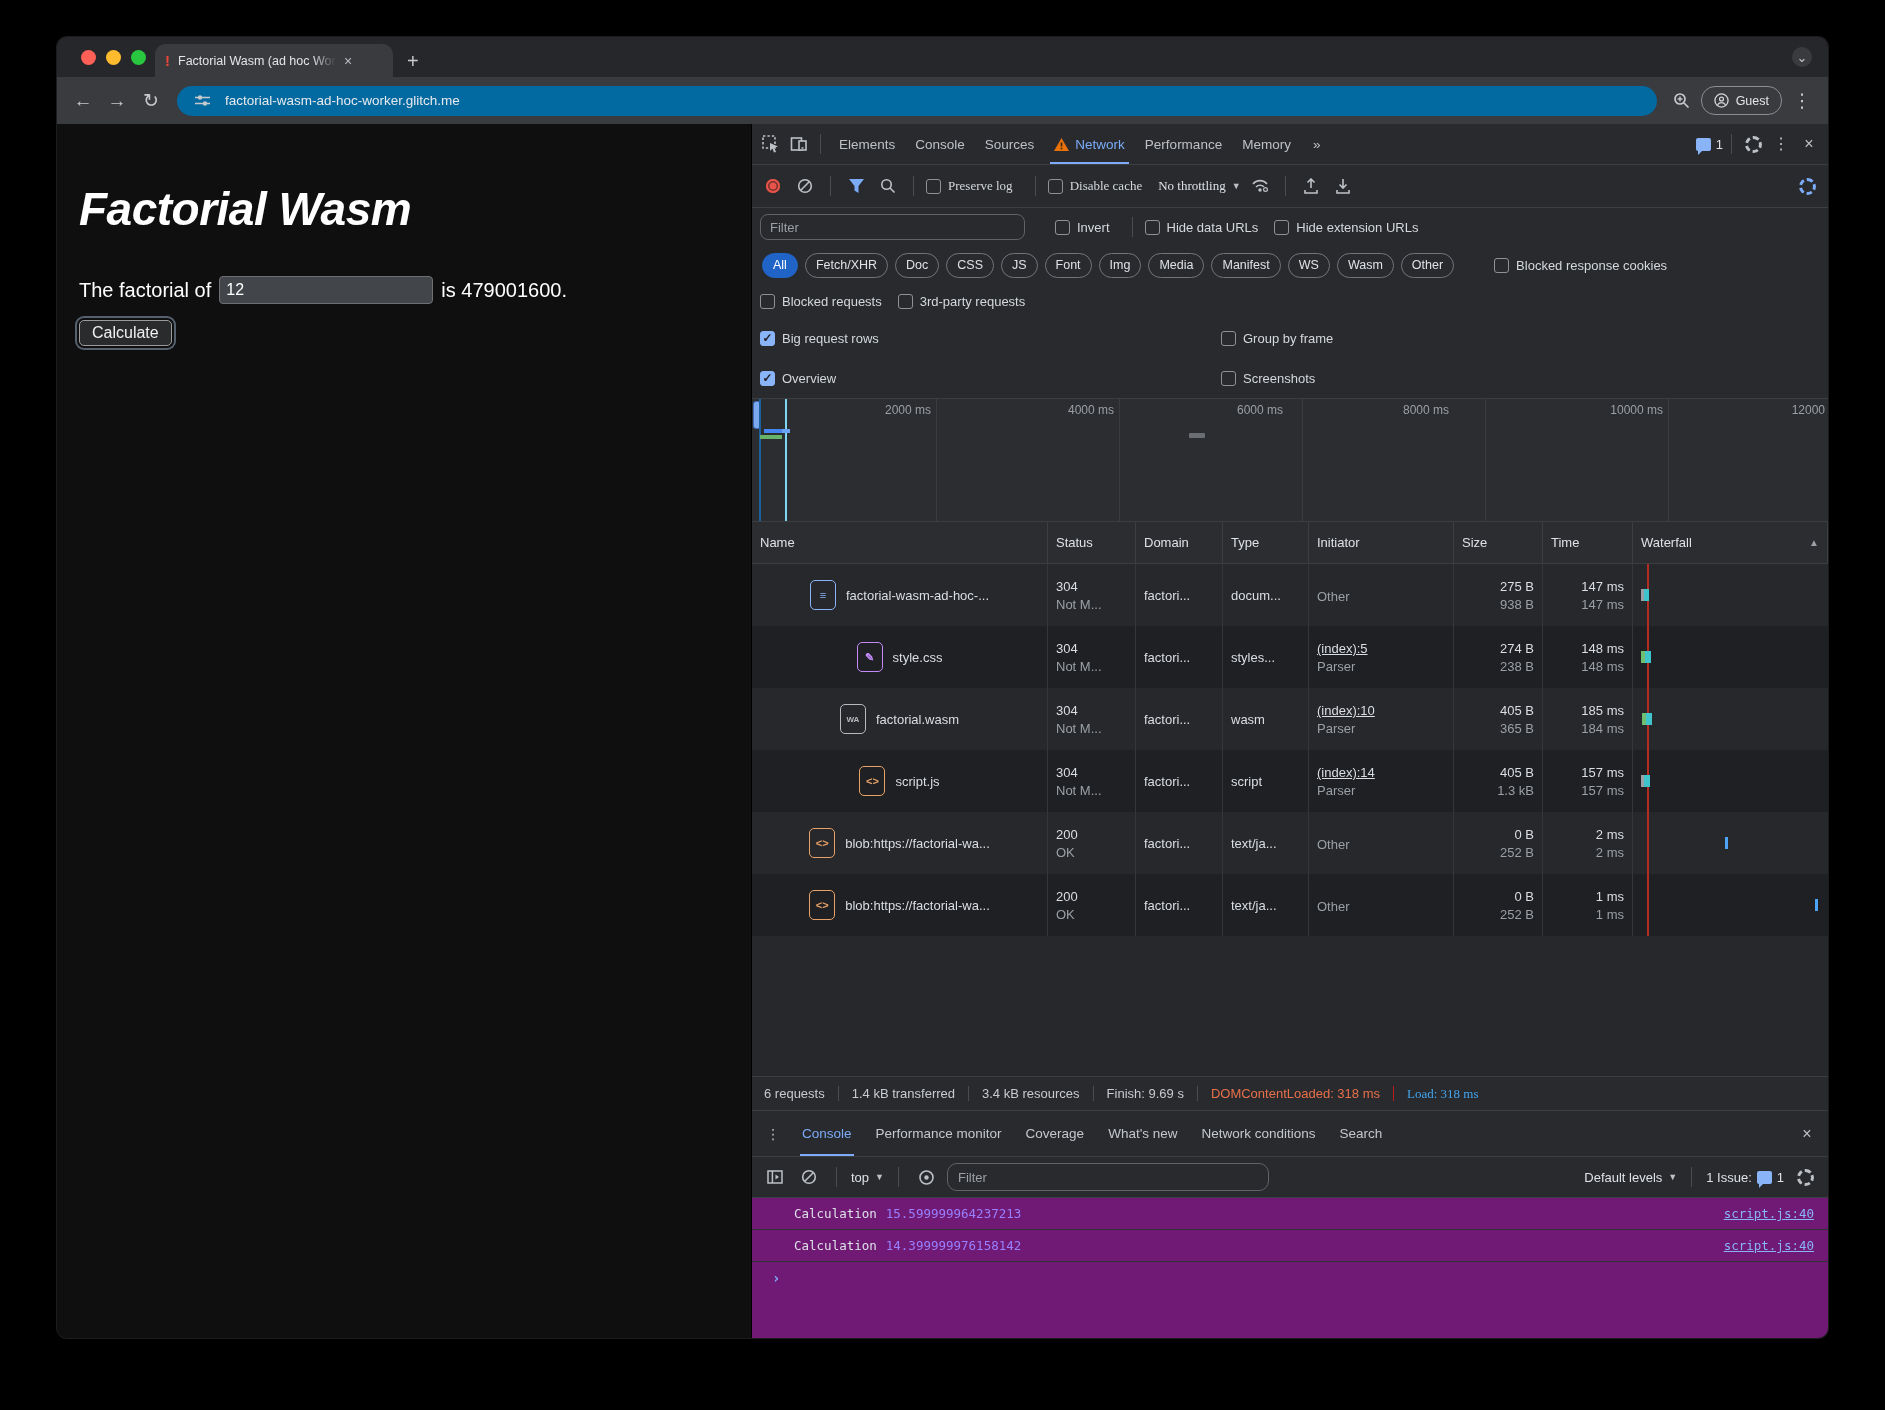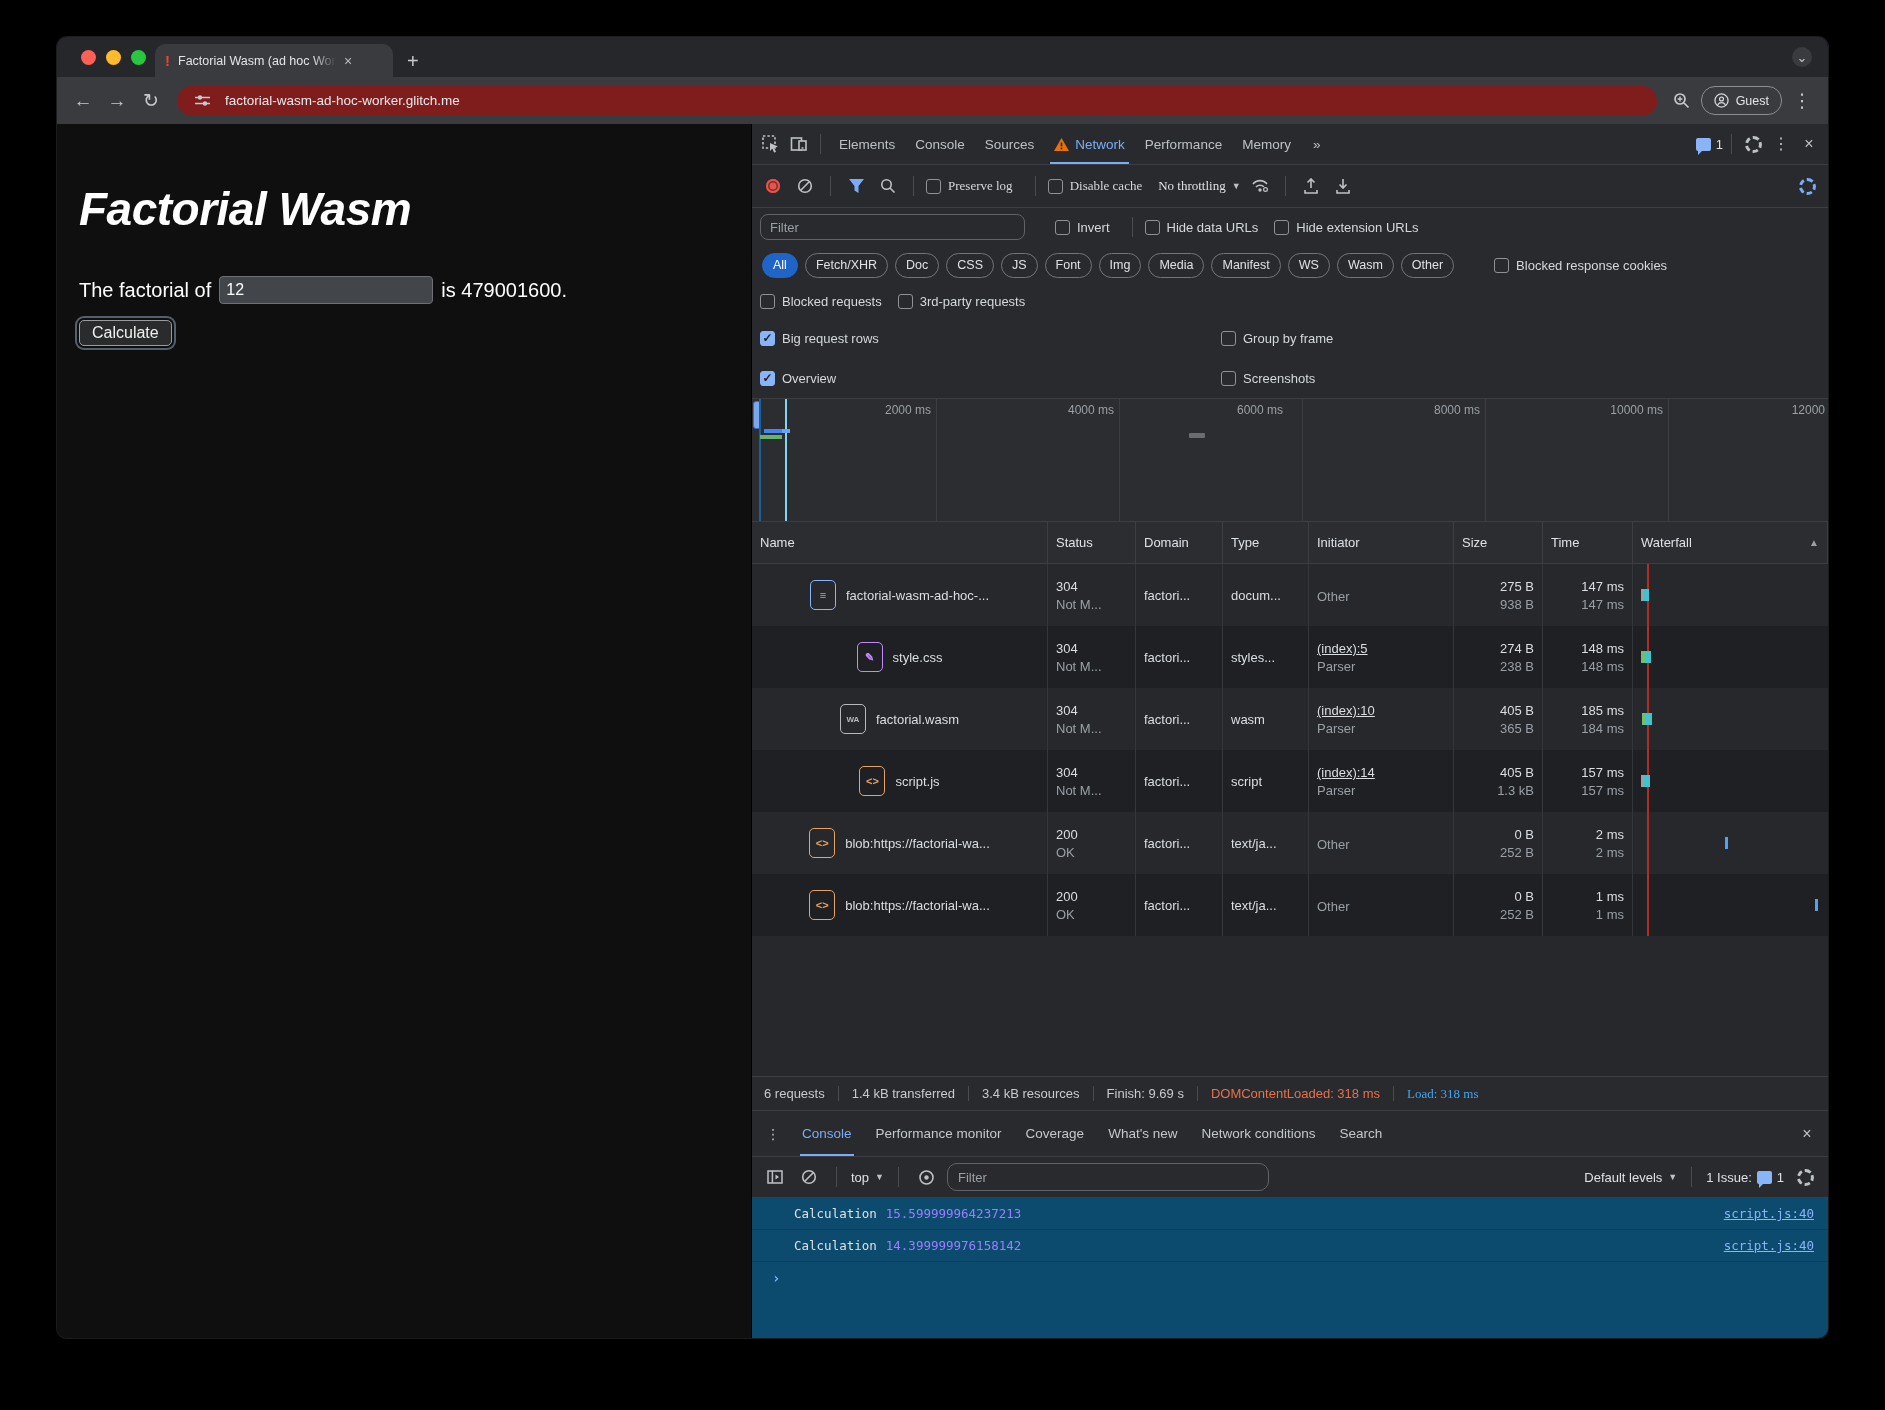--- a/index.html
+++ b/index.html
@@ -16,21 +16,21 @@
     display:flex;align-items:center;padding:0 10px;gap:8px;}
   .favicon{color:#ec4436;font-weight:bold;font-size:15px;line-height:1;}
   .tab-title{color:#e2e4e8;font-size:12.5px;white-space:nowrap;overflow:hidden;width:158px;
     -webkit-mask-image:linear-gradient(90deg,#000 85%,transparent);mask-image:linear-gradient(90deg,#000 85%,transparent);}
   .tab-close{color:#b9bcc0;font-size:14px;line-height:1;}
   .newtab{color:#c6c9cd;font-size:20px;margin-left:14px;margin-bottom:6px;line-height:1;}
   .tabsearch{position:absolute;right:16px;top:10px;color:#c6c9cd;font-size:13px;background:#3a3b3f;
     border-radius:50%;width:20px;height:20px;display:flex;align-items:center;justify-content:center;}
   .navbar{height:47px;background:#3a3b3f;display:flex;align-items:center;padding:0 12px;gap:6px;}
   .nav-ic{color:#c6c9cd;font-size:19px;width:28px;text-align:center;}
-  .urlpill{flex:1;height:30px;background:#7f1d1d;border-radius:15px;display:flex;align-items:center;
+  .urlpill{flex:1;height:30px;background:#0369a1;border-radius:15px;display:flex;align-items:center;
     padding:0 12px;gap:10px;margin:0 6px;}
   .url-text{color:#e8eaed;font-size:13.5px;}
   .guest{display:flex;align-items:center;gap:7px;border:1px solid #8b8e93;border-radius:14px;
     height:27px;padding:0 12px;color:#e2e4e8;font-size:12.5px;}
   
   .content{display:flex;height:1214px;}
   .page{width:694px;background:#0f0f0f;color:#fff;padding:0 0 0 22px;box-sizing:border-box;}
   .page h1{font-size:46px;margin:58px 0 0 0;letter-spacing:-.5px;font-style:italic;}
   .page h2{font-size:29px;margin:46px 0 0 0;}
   .fact-line{margin-top:40px;font-size:20px;display:flex;align-items:center;gap:8px;}
@@ -114,21 +114,21 @@
   .sum-load{color:#42a5f0;padding:0 13px;white-space:nowrap;font-family:Liberation Serif, serif;}
   
   .dr-tabs{height:45px;display:flex;align-items:center;padding:0 8px;gap:4px;border-bottom:1px solid #3c3e42;flex:none;}
   .dr-tab{padding:0 12px;height:100%;display:flex;align-items:center;color:#c4c7cc;font-size:13.5px;position:relative;}
   .dr-tab.active{color:#7cacf8;}
   .dr-tab.active:after{content:"";position:absolute;left:10px;right:10px;bottom:0;height:2.5px;background:#7cacf8;}
   .dr-toolbar{height:40px;display:flex;align-items:center;gap:8px;padding:0 10px;border-bottom:1px solid #3c3e42;flex:none;}
   .con-filter{flex:1;max-width:478px;height:26px;background:transparent;border:1px solid #5f6368;border-radius:10px;
     color:#dee1e6;padding:0 10px;font-size:13px;font-family:"Liberation Sans",sans-serif;}
   .con-filter::placeholder{color:#9aa0a6;}
-  .console-area{flex:1;background:#0c4a6e;overflow:hidden;font-family:"DejaVu Sans Mono",monospace;font-size:12.5px;}
+  .console-area{flex:1;background:#701a75;overflow:hidden;font-family:"DejaVu Sans Mono",monospace;font-size:12.5px;}
   .msg{display:flex;align-items:center;height:31px;border-bottom:1px solid #313437;padding:0 14px 0 42px;}
   .msg .mtxt{color:#dee1e6;} .msg .mval{color:#9980ff;margin-left:9px;}
   .msg .msrc{margin-left:auto;color:#8ab4f8;text-decoration:underline;}
   .prompt{color:#7cacf8;font-size:14px;padding:8px 0 0 20px;font-weight:bold;}
   .issue-chip{display:flex;align-items:center;gap:5px;color:#dee1e6;font-size:13px;white-space:nowrap;}
   .bubble{width:15px;height:13px;background:#8ab4f8;border-radius:2px;position:relative;display:inline-block;}
   .bubble:after{content:"";position:absolute;left:2px;bottom:-4px;border:3px solid transparent;border-top-color:#8ab4f8;border-left-color:#8ab4f8;}
   .gear{width:11px;height:11px;border-radius:50%;border:3px dashed #bdc1c6;box-sizing:content-box;}
   .gear.blue{border-color:#7cacf8;}
   .rec{width:14px;height:14px;border-radius:50%;background:#e8544a;box-shadow:inset 0 0 0 2px #e8544a,inset 0 0 0 3.5px #73302c;}
@@ -409,21 +409,21 @@
         <span class="ov-blue2"></span>
         <span class="ov-green"></span>
         <span class="ov-dash" style="left:437px"></span>
       <span class="ov-grid" style="left: 184px;"></span>
             <span class="ov-label" style="left: 184px;">2000 ms</span>
             <span class="ov-grid" style="left: 367px;"></span>
             <span class="ov-label" style="left: 367px;">4000 ms</span>
             <span class="ov-grid" style="left: 550px;"></span>
             <span class="ov-label" style="left: 536px;">6000 ms</span>
             <span class="ov-grid" style="left: 733px;"></span>
-            <span class="ov-label" style="left: 733px;">8000 ms</span>
+            <span class="ov-label" style="left: 702px;">8000 ms</span>
             <span class="ov-grid" style="left: 916px;"></span>
             <span class="ov-label" style="left: 916px;">10000 ms</span>
             <span class="ov-label" style="left: 1078px;">12000</span>
           </div>
 
       <div class="thead" id="thead">
             <div class="th c-name">Name</div>
             <div class="th c-status">Status</div>
             <div class="th c-domain">Domain</div>
             <div class="th c-type">Type</div>

